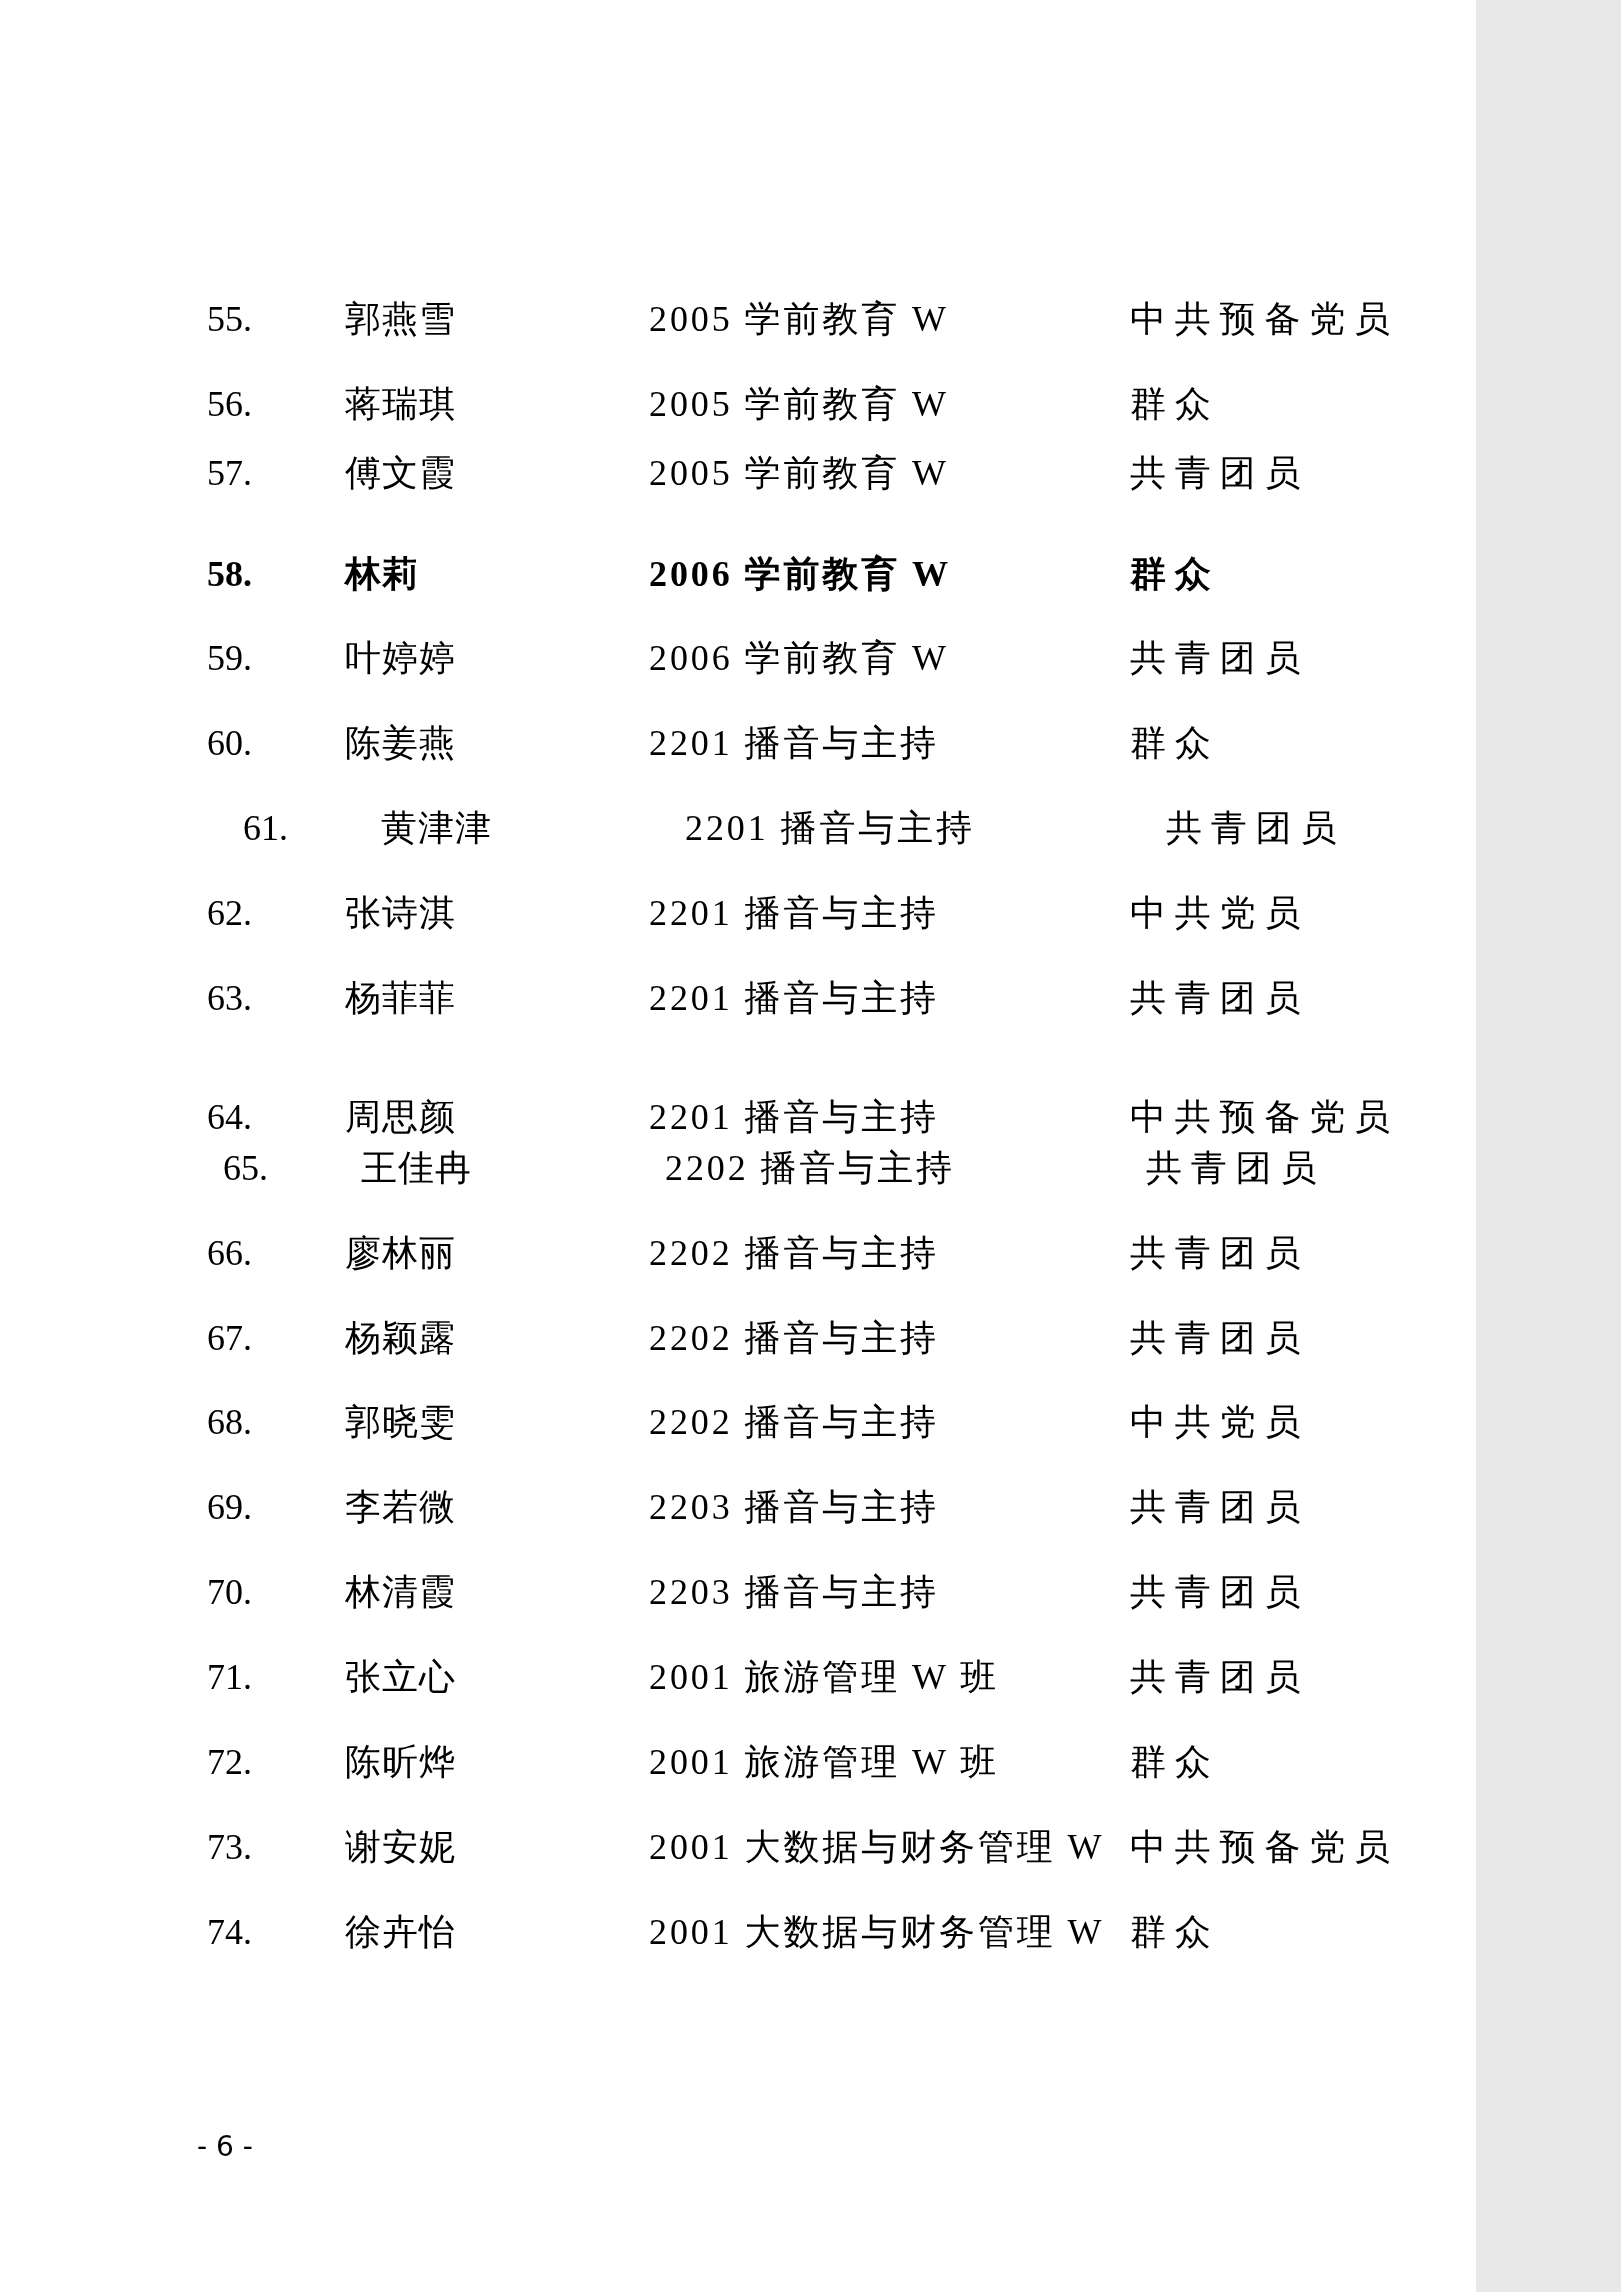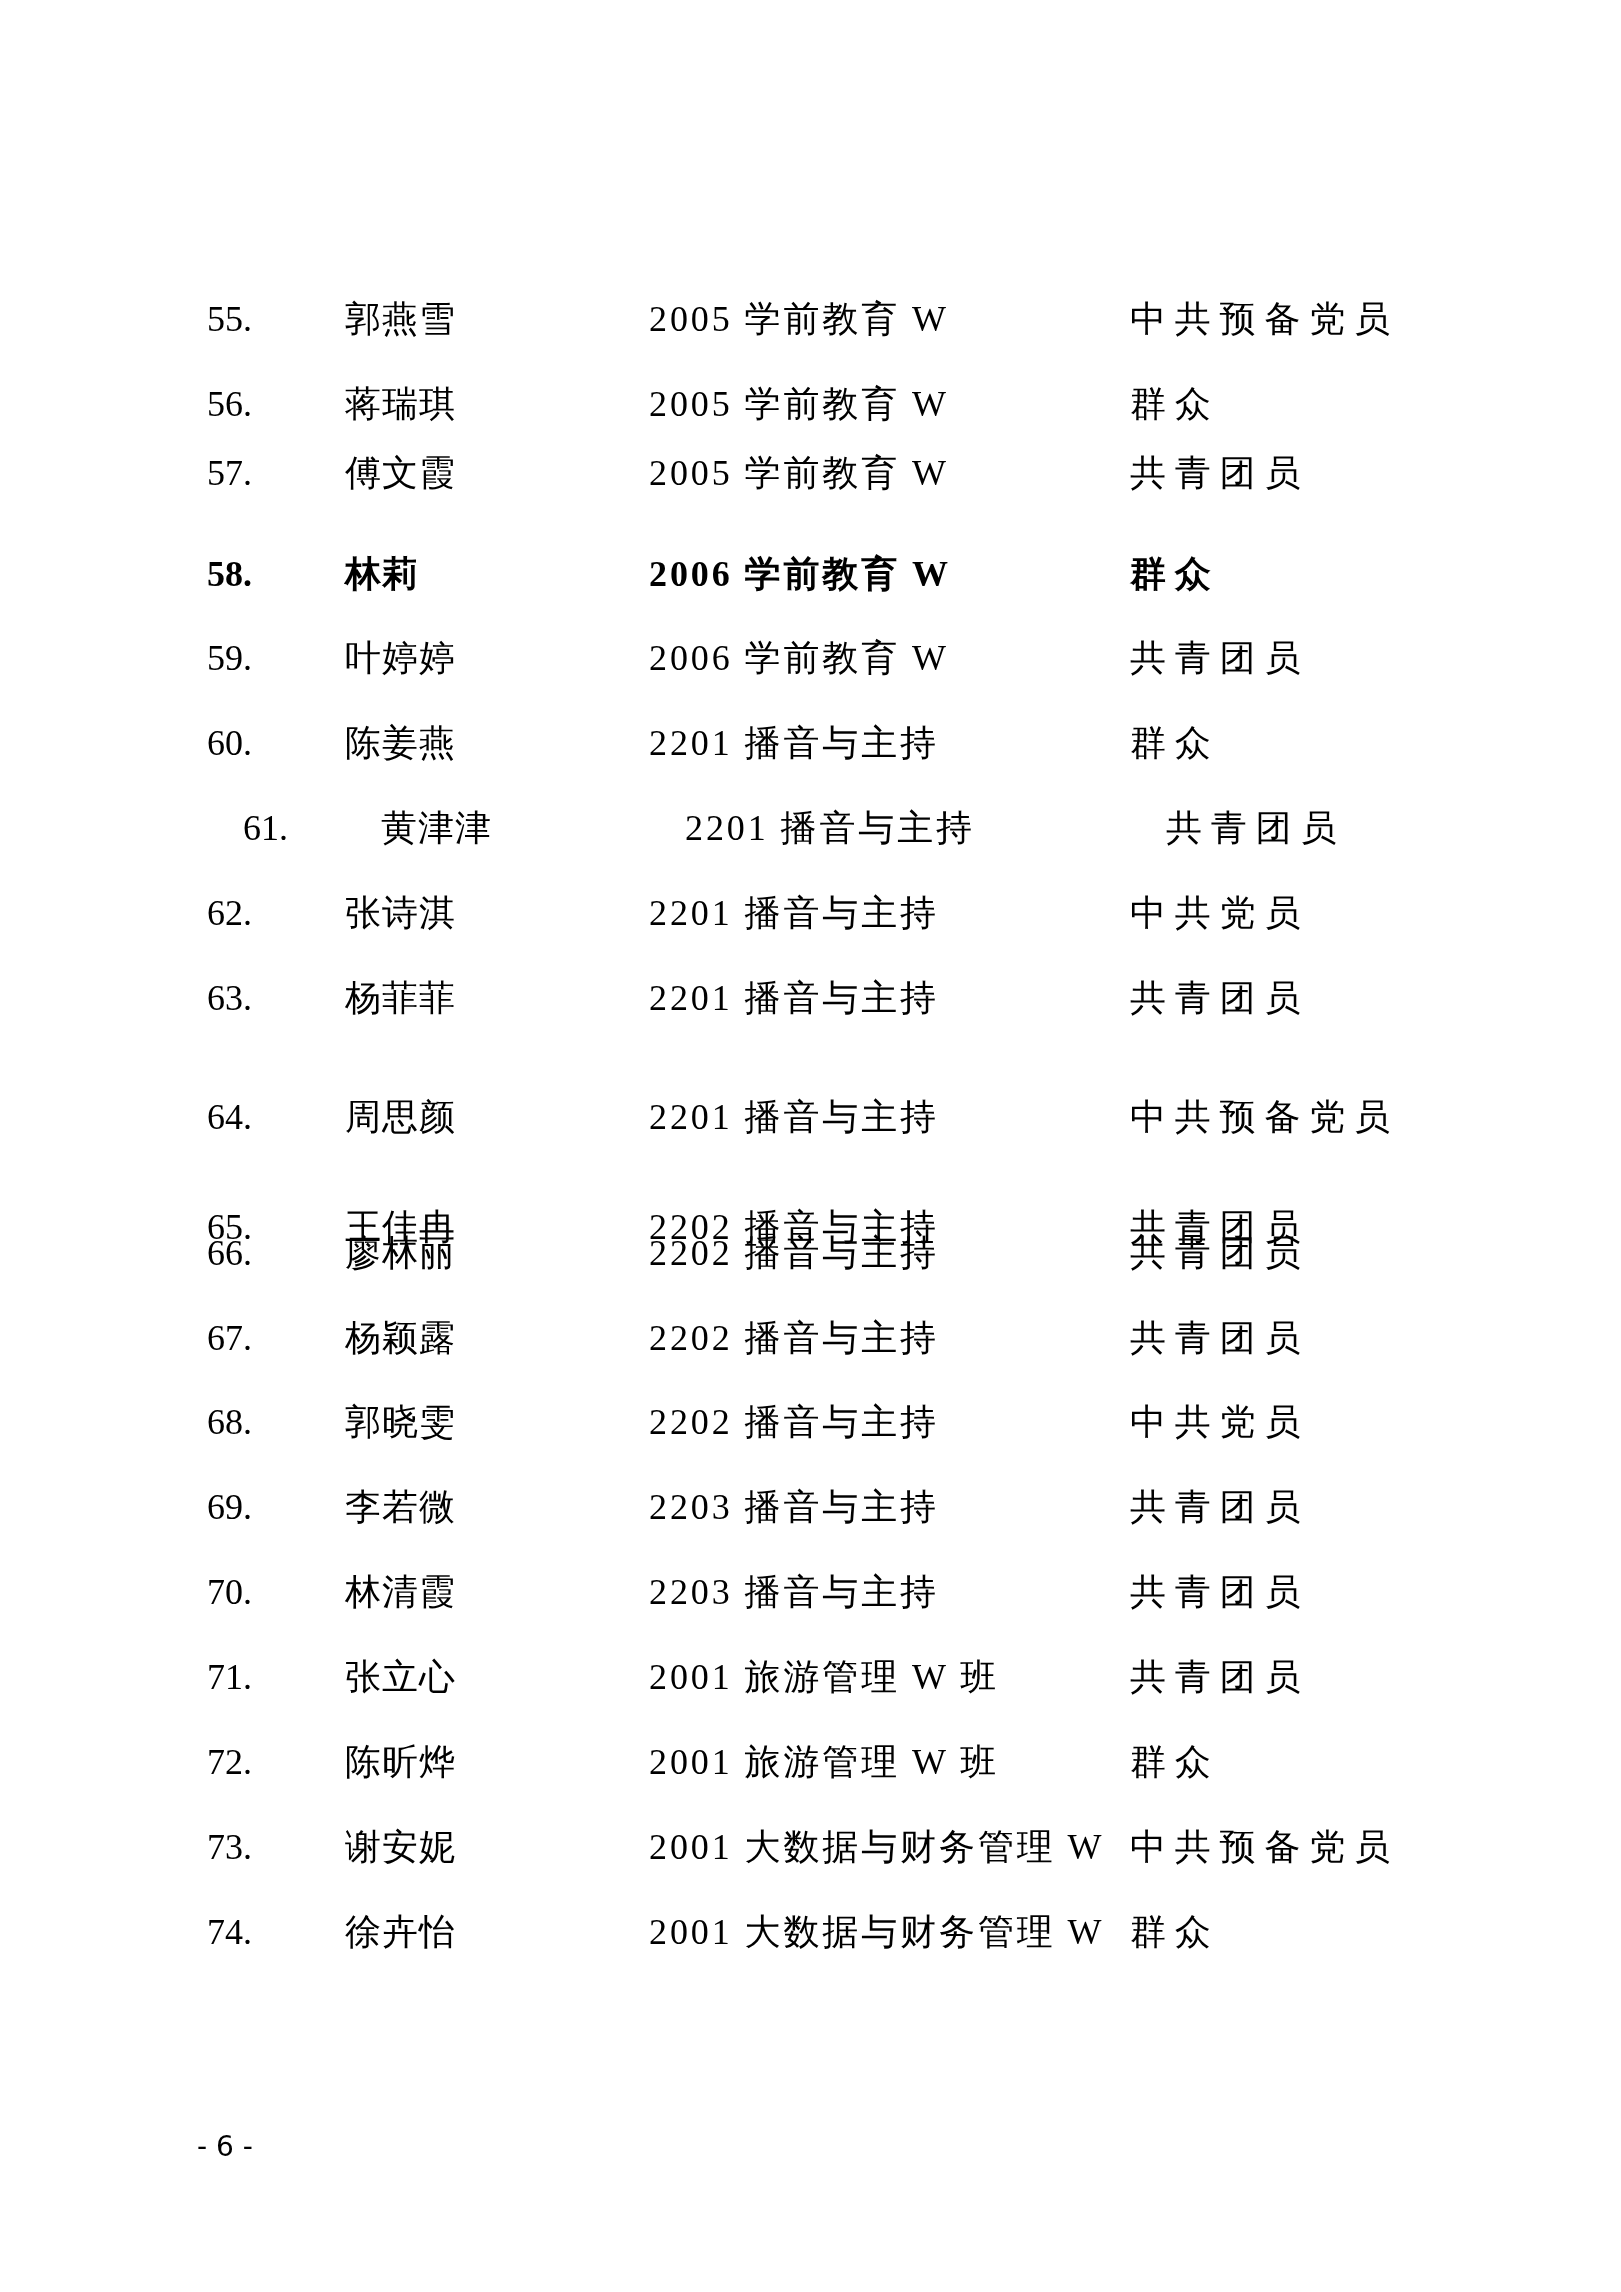--- a/index.html
+++ b/index.html
@@ -2,21 +2,21 @@
 <html><head>
 <meta charset="utf-8">
 <style>
   html, body {
     margin: 0;
     padding: 0;
     background: #e8e8e8;
   }
   .page {
     position: relative;
-    width: 1621px;
+    width: 1476px;
     height: 2293px;
     background: #ffffff;
     overflow: hidden;
     font-family: "Liberation Serif", "DejaVu Serif", serif;
     color: #000000;
   }
   .roster {
     position: absolute;
     left: 0;
     top: 0;
@@ -130,21 +130,21 @@
     <span class="status">共青团员</span>
   </div>
 
   <div class="row" style="top: 1062px; margin-top: 34px;">
     <span class="seq">64.</span>
     <span class="name">周思颜</span>
     <span class="cls">2201 播音与主持</span>
     <span class="status">中共预备党员</span>
   </div>
 
-  <div class="row" style="top: 1206px;">
+  <div class="row" style="top: 1147px; margin-left: 16px;">
     <span class="seq">65.</span>
     <span class="name">王佳冉</span>
     <span class="cls">2202 播音与主持</span>
     <span class="status">共青团员</span>
   </div>
 
   <div class="row" style="top: 1232px; text-decoration: underline;">
     <span class="seq">66.</span>
     <span class="name">廖林丽</span>
     <span class="cls">2202 播音与主持</span>

